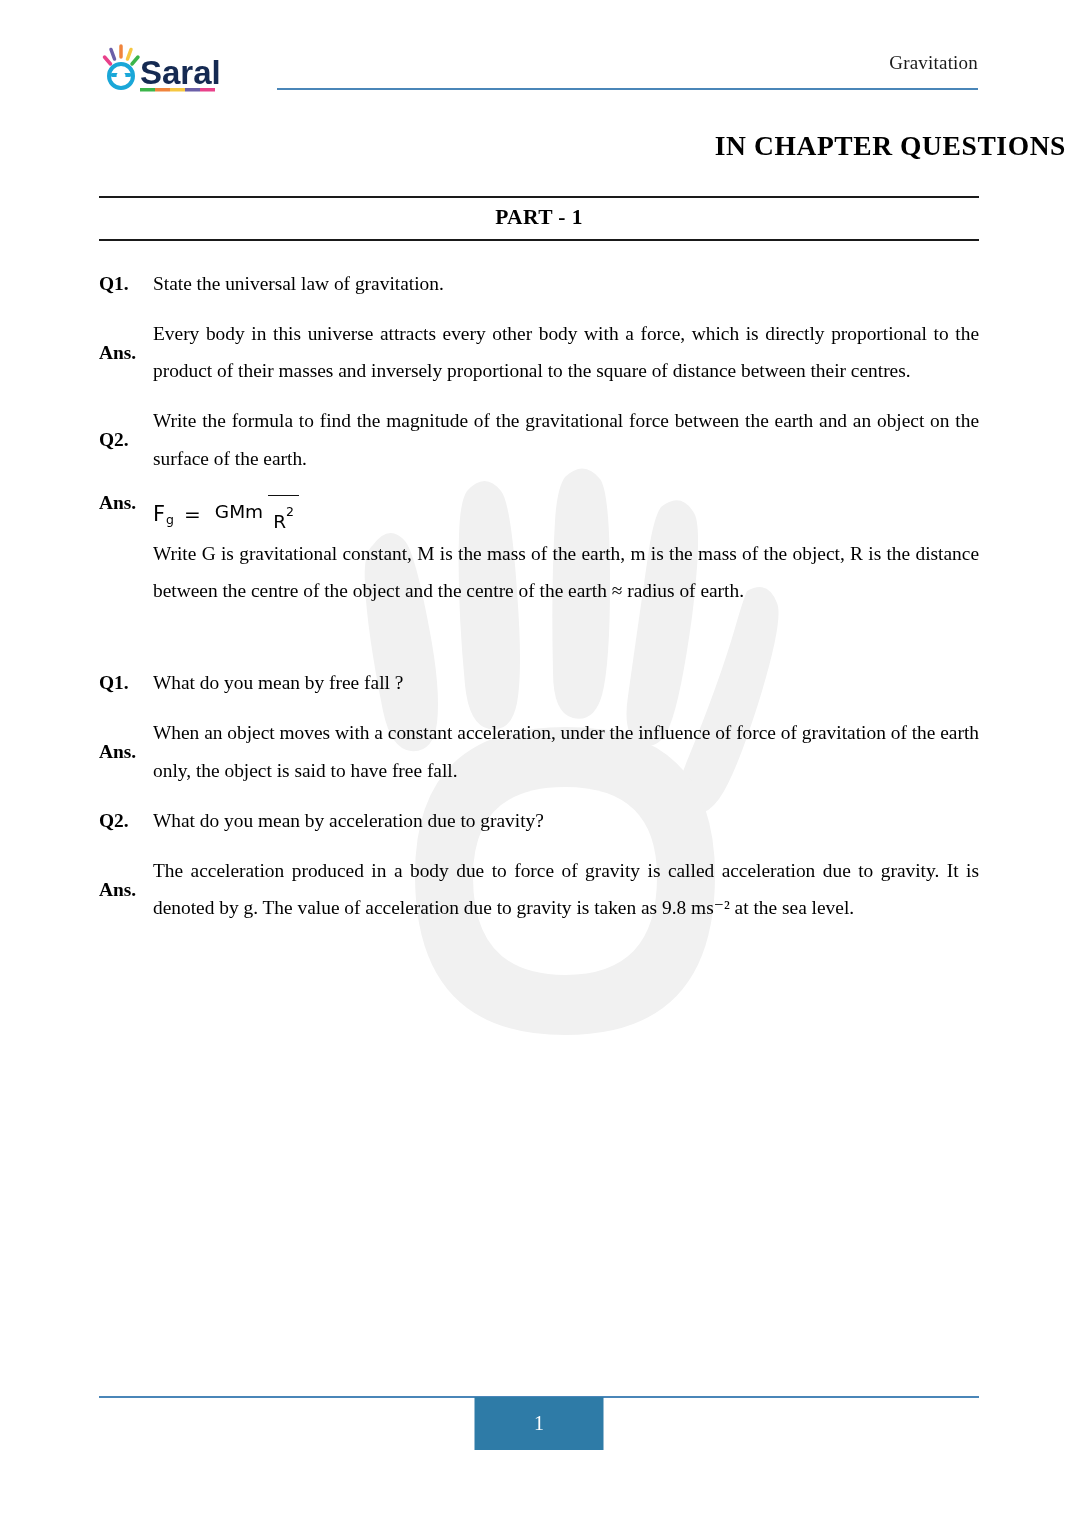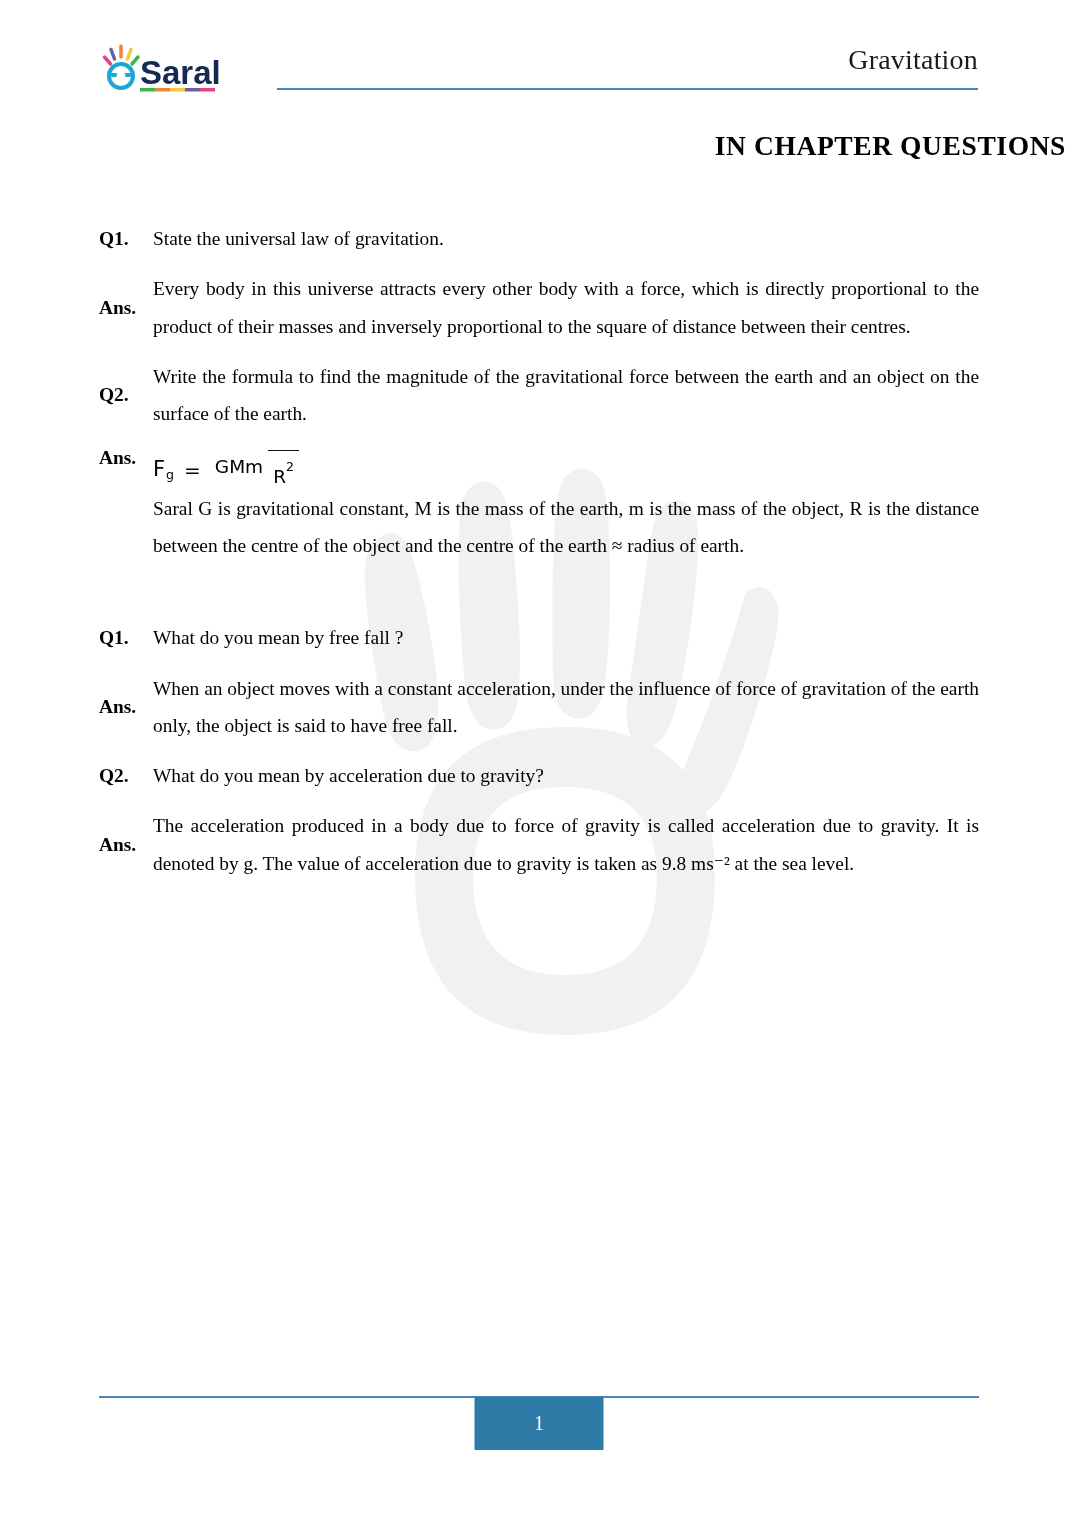--- a/index.html
+++ b/index.html
@@ -57,22 +57,22 @@
     position: absolute;
     left: 277px;
     top: 50px;
     width: 701px;
     height: 0;
     border-top: 2.2px solid #4a86b8;
   }
   .header-chapter {
     position: absolute;
     right: 88px;
-    top: 6px;
-    font-size: 28px;
+    top: 14px;
+    font-size: 19px;
     letter-spacing: .2px;
     color: #1b1b1b;
     white-space: nowrap;
   }
 
   
   .doc-title {
     position: absolute;
     left: 0; right: 0;
     top: 130px;
@@ -289,20 +289,25 @@
       </svg>
     </div>
     <div class="header-rule"></div>
     <div class="header-chapter">Gravitation</div>
   </div>
 
   <div class="doc-title">IN CHAPTER QUESTIONS</div>
 
   <div class="content">
 
+    <div class="part-band">
+      <div class="rule-top"></div>
+      <div class="part-label">PART - 1</div>
+      <div class="rule-bottom"></div>
+    </div>
     <div class="gap-after-band"></div>
 
     <div class="qa">
       <div class="qa-label">Q1.</div>
       <div class="qa-body nojustify">State the universal law of gravitation.</div>
     </div>
 
     <div class="qa">
       <div class="qa-label">Ans.</div>
       <div class="qa-body">Every body in this universe attracts every other body with a force, which is directly proportional to the product of their masses and inversely proportional to the square of distance between their centres.</div>
@@ -321,21 +326,21 @@
         <span class="eq">=</span>
         <span class="frac">
           <span class="num">GMm</span>
           <span class="den"><span>R</span><span class="sup">2</span></span>
         </span>
       </div>
     </div>
 
     <div class="note-row formula-note">
       <div class="spacer"></div>
-      <div class="note-text">Saral G is gravitational constant, M is the mass of the earth, m is the mass of the object, R is the distance between the centre of the object and the centre of the earth ≈ radius of earth.</div>
+      <div class="note-text">Write G is gravitational constant, M is the mass of the earth, m is the mass of the object, R is the distance between the centre of the object and the centre of the earth ≈ radius of earth.</div>
     </div>
 
     <div class="gap-before-band"></div>
 
     <div class="gap-after-band"></div>
 
     <div class="qa">
       <div class="qa-label">Q1.</div>
       <div class="qa-body nojustify">What do you mean by free fall ?</div>
     </div>

